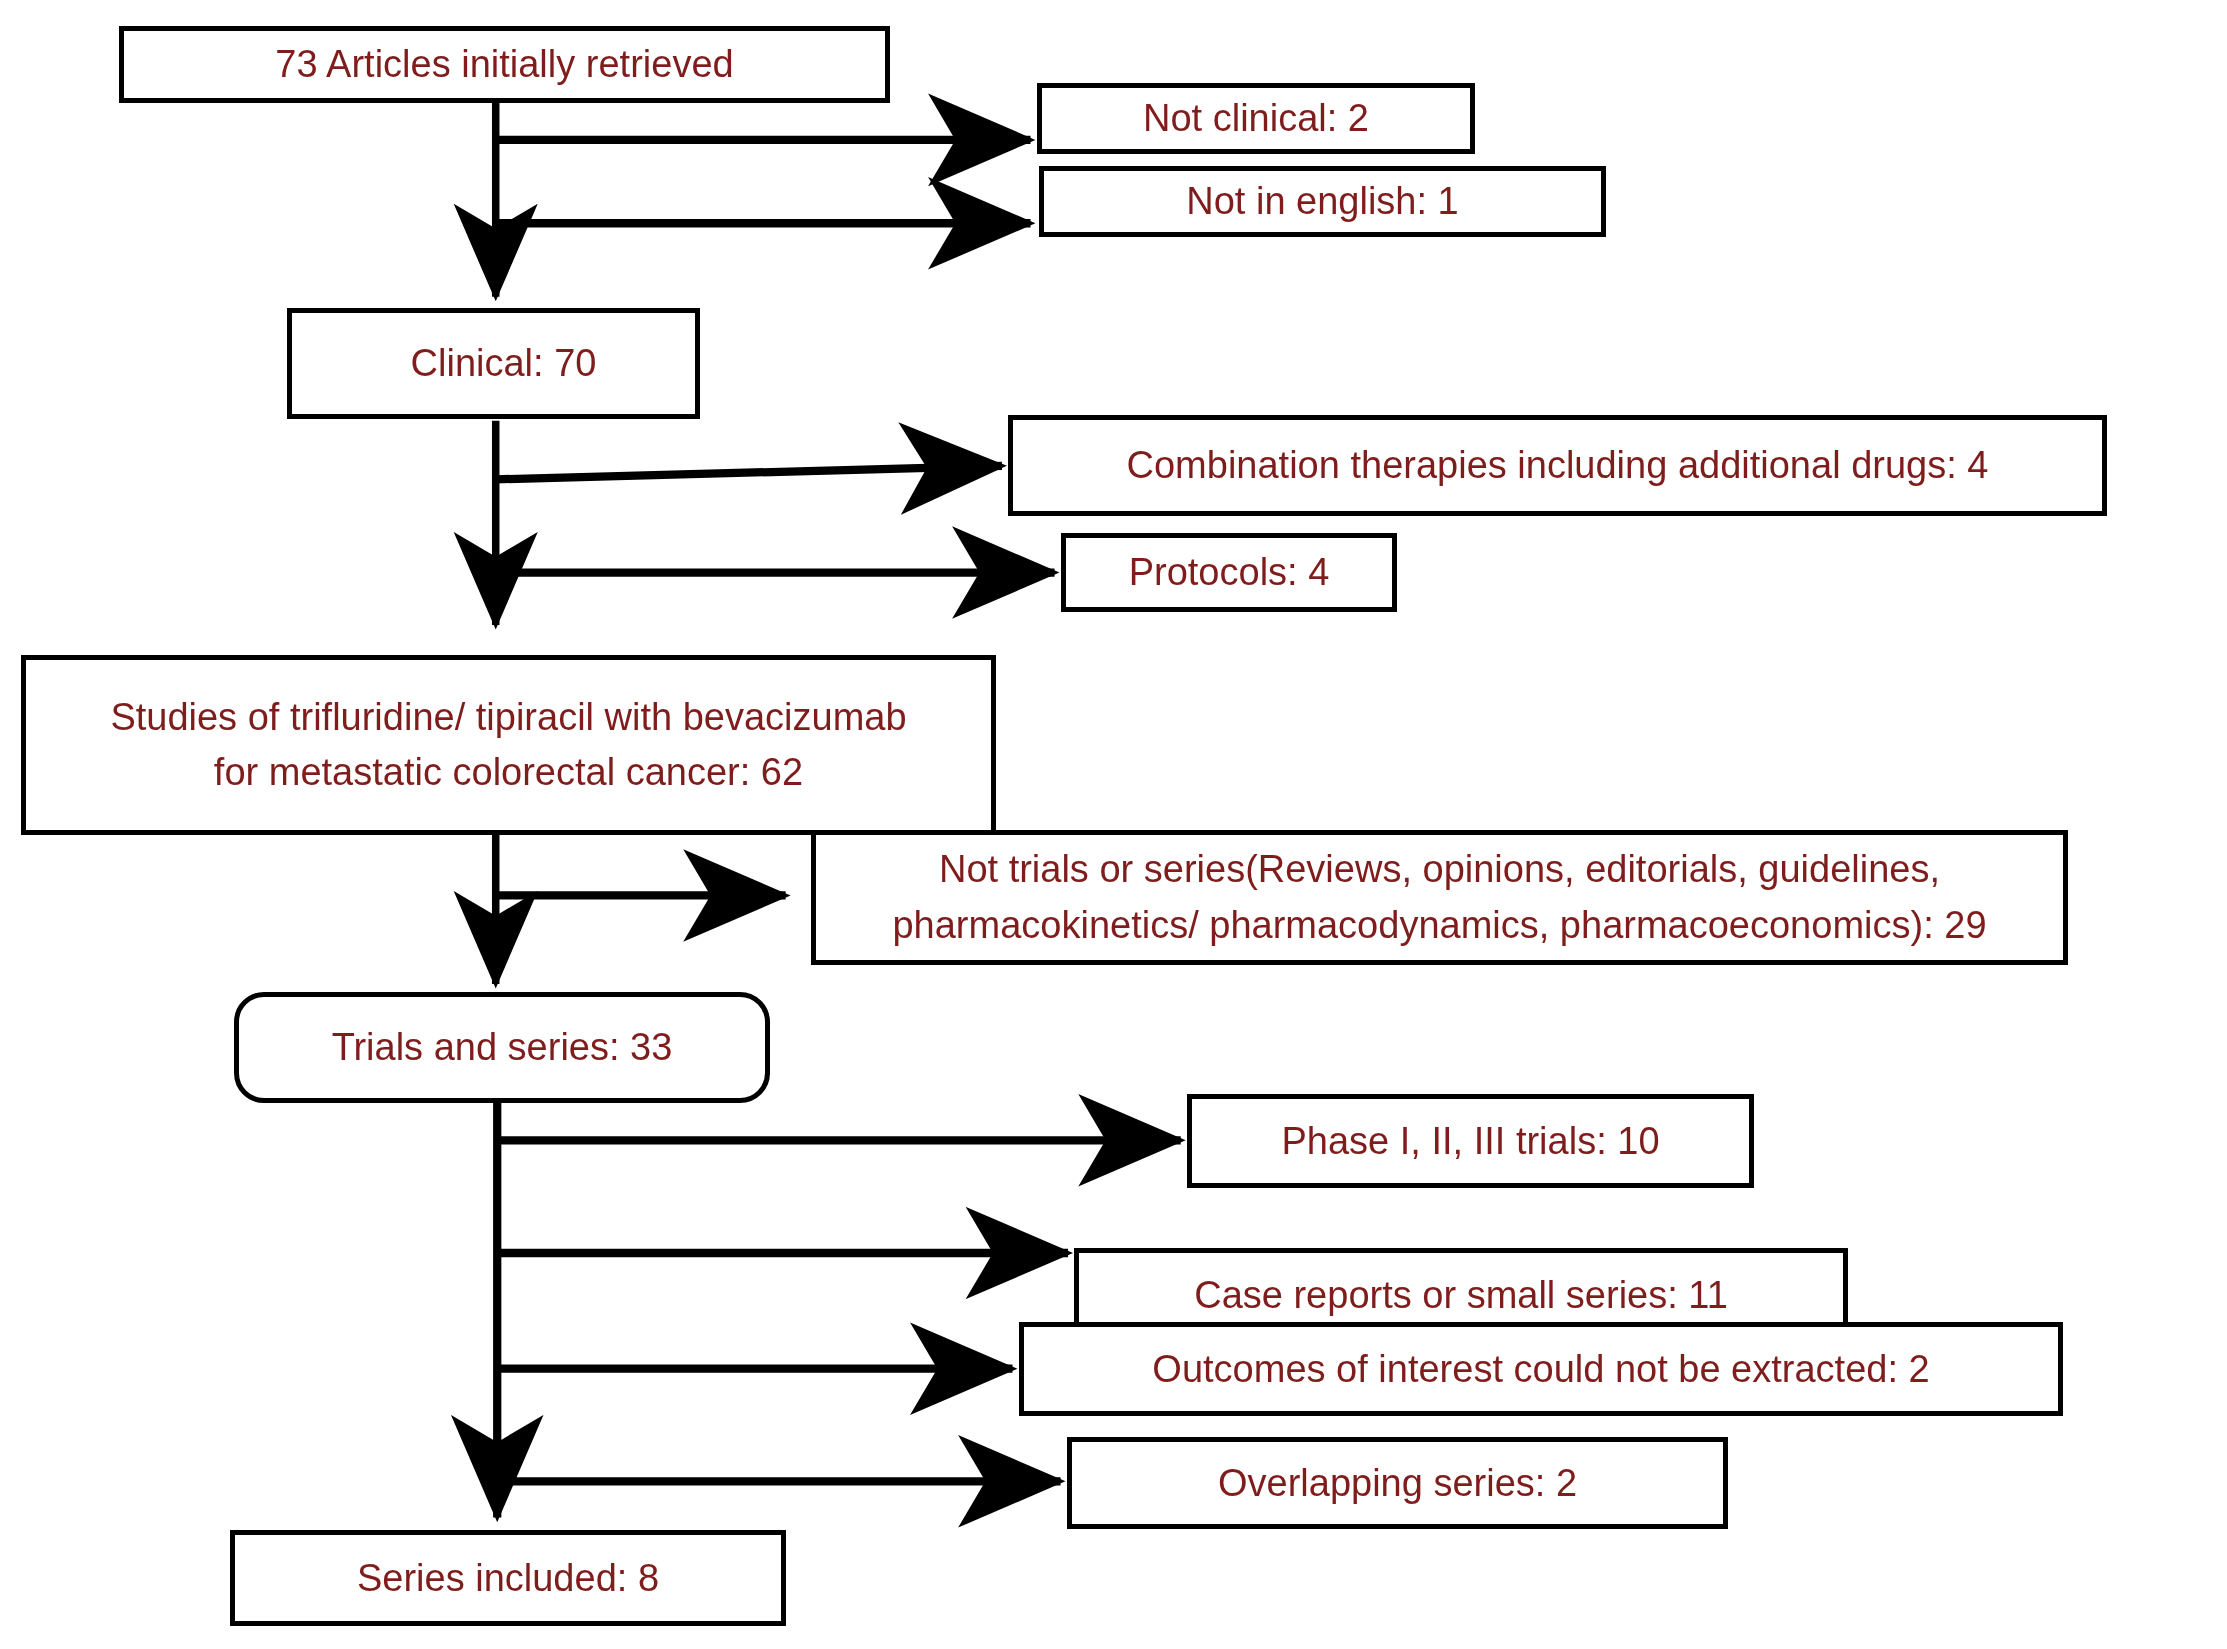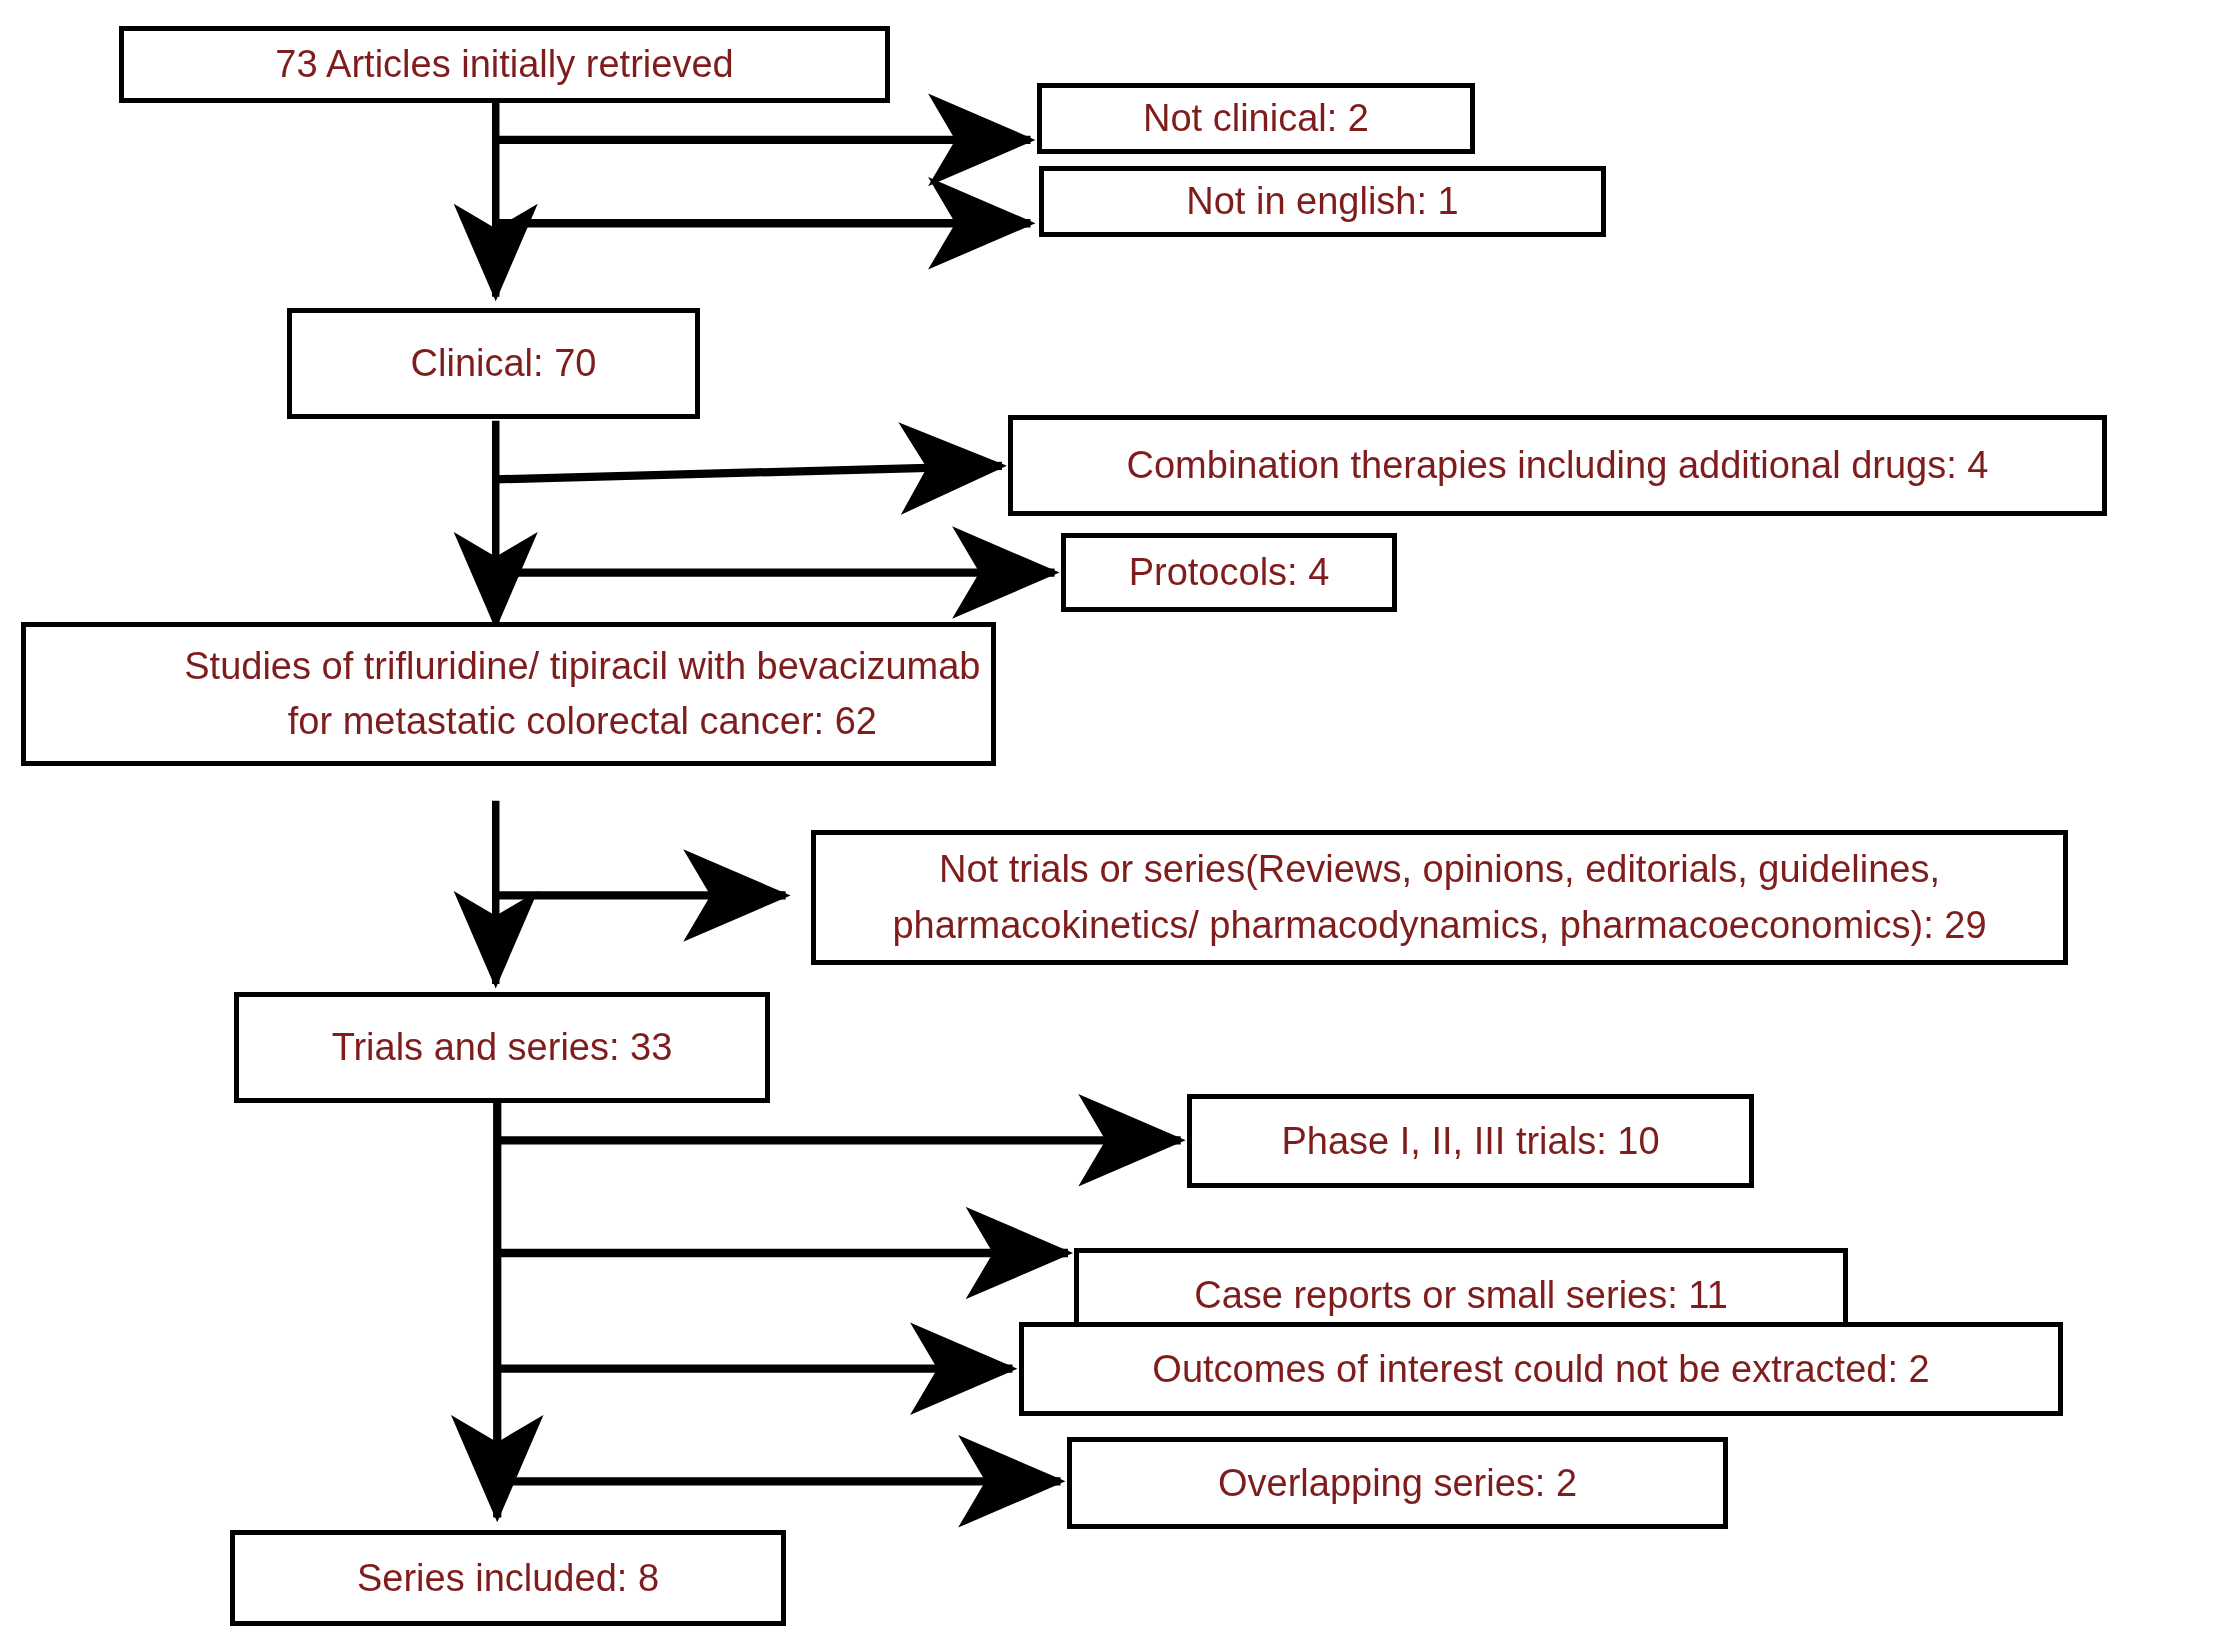--- a/index.html
+++ b/index.html
@@ -129,31 +129,31 @@
   </div>
 
   <div class="node" style="left:1008px; top:415px; width:1099px; height:101px;">
     <span class="node-label">Combination therapies including additional drugs: 4</span>
   </div>
 
   <div class="node" style="left:1061px; top:533px; width:336px; height:79px;">
     <span class="node-label">Protocols: 4</span>
   </div>
 
-  <div class="node two-line" style="left:21px; top:622px; width:975px; height:144px;justify-content:flex-end;">
+  <div class="node two-line" style="left:21px; top:655px; width:975px; height:180px;">
     <span class="node-label">Studies of trifluridine/ tipiracil with bevacizumab
 for metastatic colorectal cancer: 62</span>
   </div>
 
   <div class="node two-line" style="left:811px; top:830px; width:1257px; height:135px;">
     <span class="node-label">Not trials or series(Reviews, opinions, editorials, guidelines,
 pharmacokinetics/ pharmacodynamics, pharmacoeconomics): 29</span>
   </div>
 
-  <div class="node" style="left:234px; top:992px; width:536px; height:111px;">
+  <div class="node" style="left:234px; top:992px; width:536px; height:111px;border-radius:30px;">
     <span class="node-label">Trials and series: 33</span>
   </div>
 
   <div class="node" style="left:1187px; top:1094px; width:567px; height:94px;">
     <span class="node-label">Phase I, II, III trials: 10</span>
   </div>
 
   <div class="node" style="left:1074px; top:1248px; width:774px; height:94px;">
     <span class="node-label">Case reports or small series: 11</span>
   </div>

